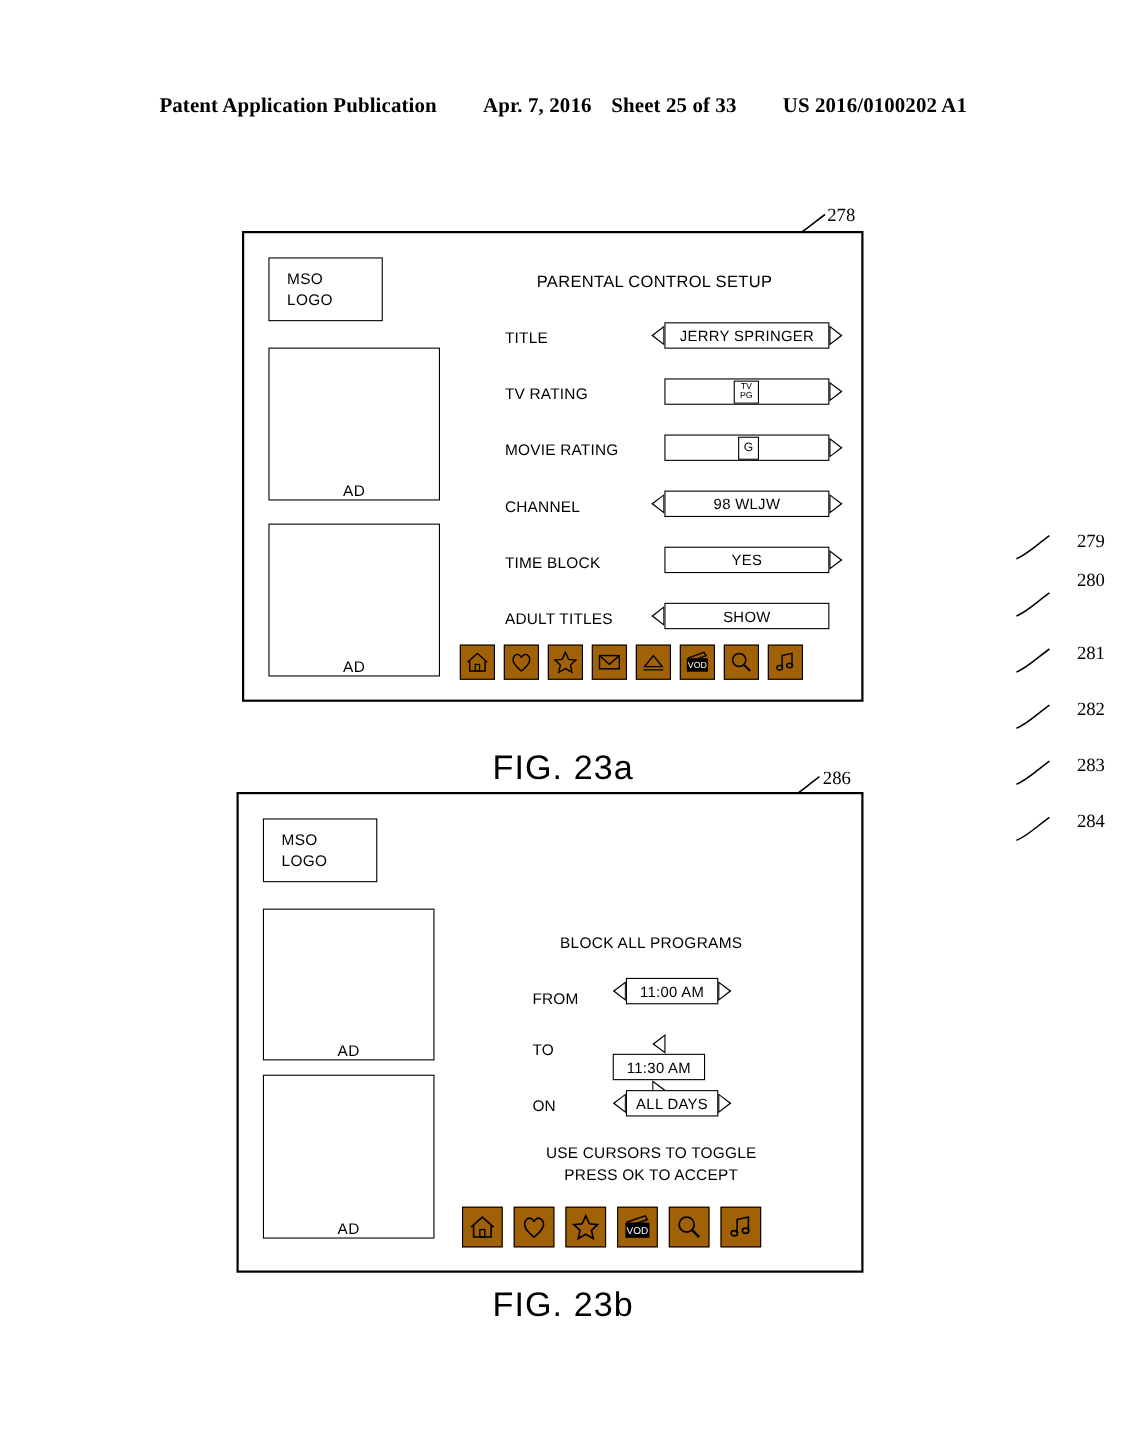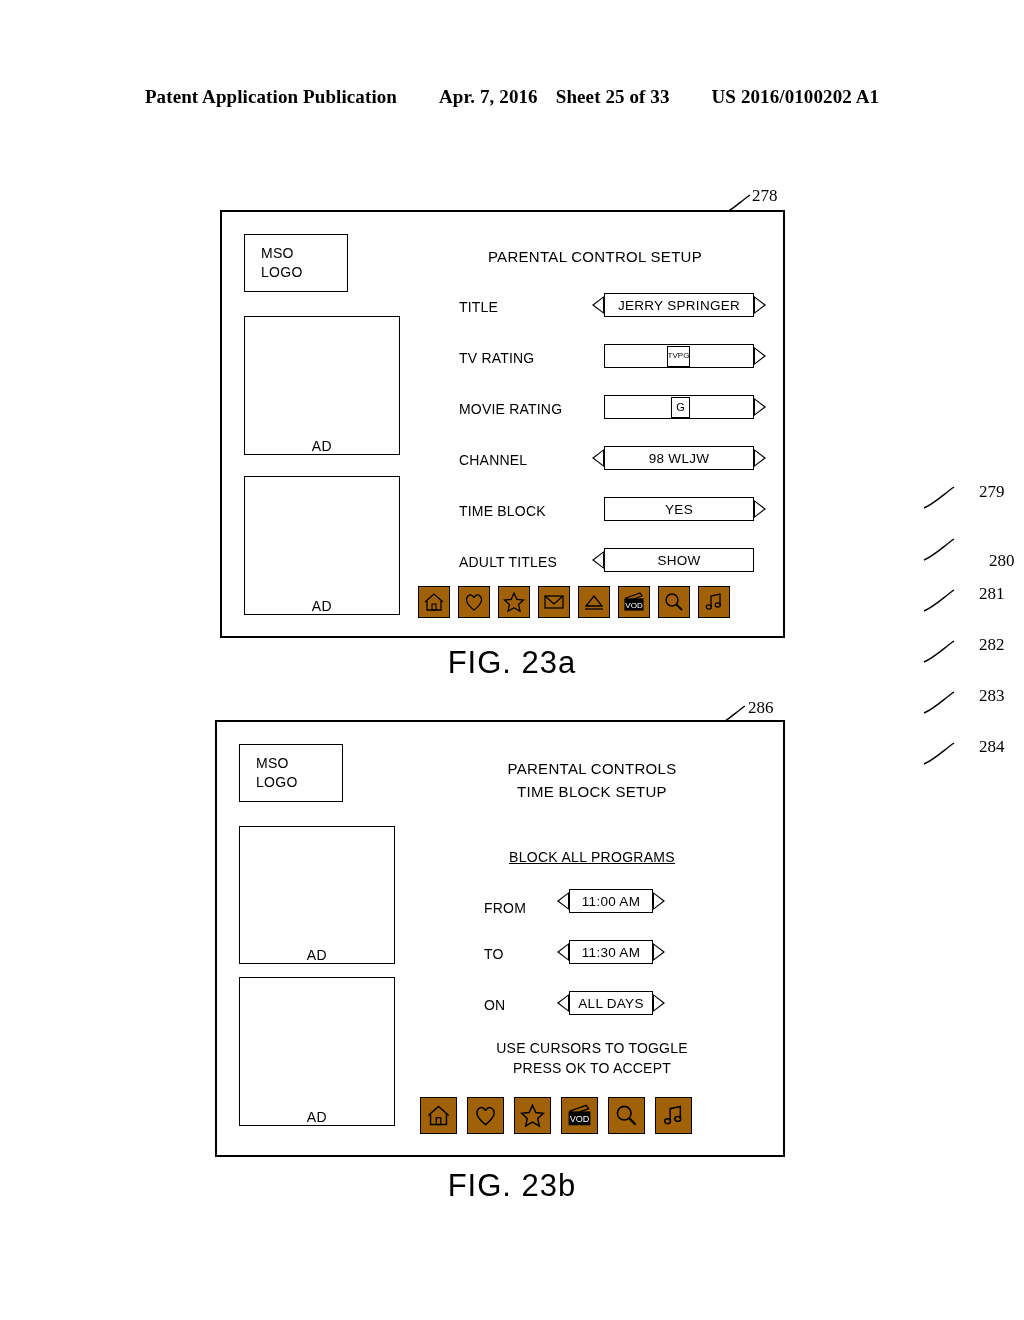--- a/index.html
+++ b/index.html
@@ -178,21 +178,21 @@
   .field-box.wide-a { width: 150px; }
   .field-box.wide-c { width: 84px; }
 
   
   .rating-chip {
     position: absolute;
     border: 1.2px solid #000;
     box-sizing: border-box;
     background: #fff;
     display: flex;
-    flex-direction: row;
+    flex-direction: column;
     align-items: center;
     justify-content: center;
     font-size: 8px;
     line-height: 1.0;
     letter-spacing: 0;
     height: 21px;
   }
   .rating-chip.tv {
     left: 62px; width: 23px;
   }
@@ -238,21 +238,20 @@
     font-size: 14px;
     line-height: 1.45;
     letter-spacing: 0.2px;
     white-space: pre-line;
   }
   .section-label {
     position: absolute;
     text-align: center;
     font-size: 14px;
     letter-spacing: 0.3px;
-    text-decoration: underline;
   }
 </style>
 </head>
 <body>
 
 <div class="pub-header">
   <span>Patent Application Publication</span>
   <span class="ph-gap-1"></span>
   <span>Apr. 7, 2016</span>
   <span class="ph-gap-2"></span>
@@ -308,21 +307,21 @@
         <div class="rating-chip tv">
           <span>TV</span>
           <span>PG</span>
         </div>
       </div>
       <div class="arrow arrow-right"></div>
     </div>
     <svg class="leader" style="left:700px; top:322px;" width="40" height="30">
       <path d="M2,26 C12,22 22,12 32,5" stroke="#000" stroke-width="1.4" fill="none"></path>
     </svg>
-    <div class="ref" style="left:757px; top:339px;margin-left:10px;">280</div>
+    <div class="ref" style="left:757px; top:306px;">280</div>
 
     <div class="form-row" style="left:225px; top:184px;">
       <span class="row-label">MOVIE RATING</span>
     </div>
     <div class="field-wrap" style="left:370px; top:183px;">
       <div class="arrow-spacer"></div>
       <div class="field-box wide-a">
         <div class="rating-chip movie">
           <span>G</span>
         </div>
@@ -425,21 +424,21 @@
       <div class="icon-btn">
         <svg width="22" height="22" viewBox="0 0 22 22">
           <path d="M8,16 L8,5 L17,3 L17,14" stroke="#000" stroke-width="1.3" fill="none"></path>
           <ellipse cx="5.8" cy="16" rx="2.6" ry="2.1" stroke="#000" stroke-width="1.3" fill="none"></ellipse>
           <ellipse cx="14.8" cy="14" rx="2.6" ry="2.1" stroke="#000" stroke-width="1.3" fill="none"></ellipse>
         </svg>
       </div>
     </div>
   </div>
 
-  <div class="fig-caption" style="top:645px;">FIG. 23a</div>
+  <div class="fig-caption" style="top:680px;">FIG. 23a</div>
 </div>
 
 <div class="figure" id="fig23b">
 
   <svg class="leader" style="left:713px; top:701px;" width="40" height="30">
     <path d="M2,26 C12,22 22,12 32,5" stroke="#000" stroke-width="1.4" fill="none"></path>
   </svg>
   <div class="ref" style="left:748px; top:698px;">286</div>
 
   <div class="screen" id="screen-b">
@@ -449,40 +448,38 @@
       <span>LOGO</span>
     </div>
 
     <div class="ad-box" style="left:22px; top:104px; width:156px; height:138px;">
       <span>AD</span>
     </div>
     <div class="ad-box" style="left:22px; top:255px; width:156px; height:149px;">
       <span>AD</span>
     </div>
 
-    <div class="screen-title" style="left:190px; top:36px; width:370px;">PARENTAL CONTROLS
-TIME BLOCK SETUP</div>
 
     <div class="section-label" style="left:190px; top:127px; width:370px;">BLOCK ALL PROGRAMS</div>
 
     <div class="form-row" style="left:255px; top:168px;align-items:flex-end;">
       <span class="row-label">FROM</span>
     </div>
     <div class="field-wrap" style="left:340px; top:167px;">
       <div class="arrow arrow-left"></div>
       <div class="field-box wide-c">
         <span>11:00 AM</span>
       </div>
       <div class="arrow arrow-right"></div>
     </div>
 
     <div class="form-row" style="left:255px; top:219px;">
       <span class="row-label">TO</span>
     </div>
-    <div class="field-wrap" style="left:340px; top:218px;">
+    <div class="field-wrap" style="left:340px; top:218px;flex-direction:column;">
       <div class="arrow arrow-left"></div>
       <div class="field-box wide-c">
         <span>11:30 AM</span>
       </div>
       <div class="arrow arrow-right"></div>
     </div>
 
     <div class="form-row" style="left:255px; top:270px;">
       <span class="row-label">ON</span>
     </div>

